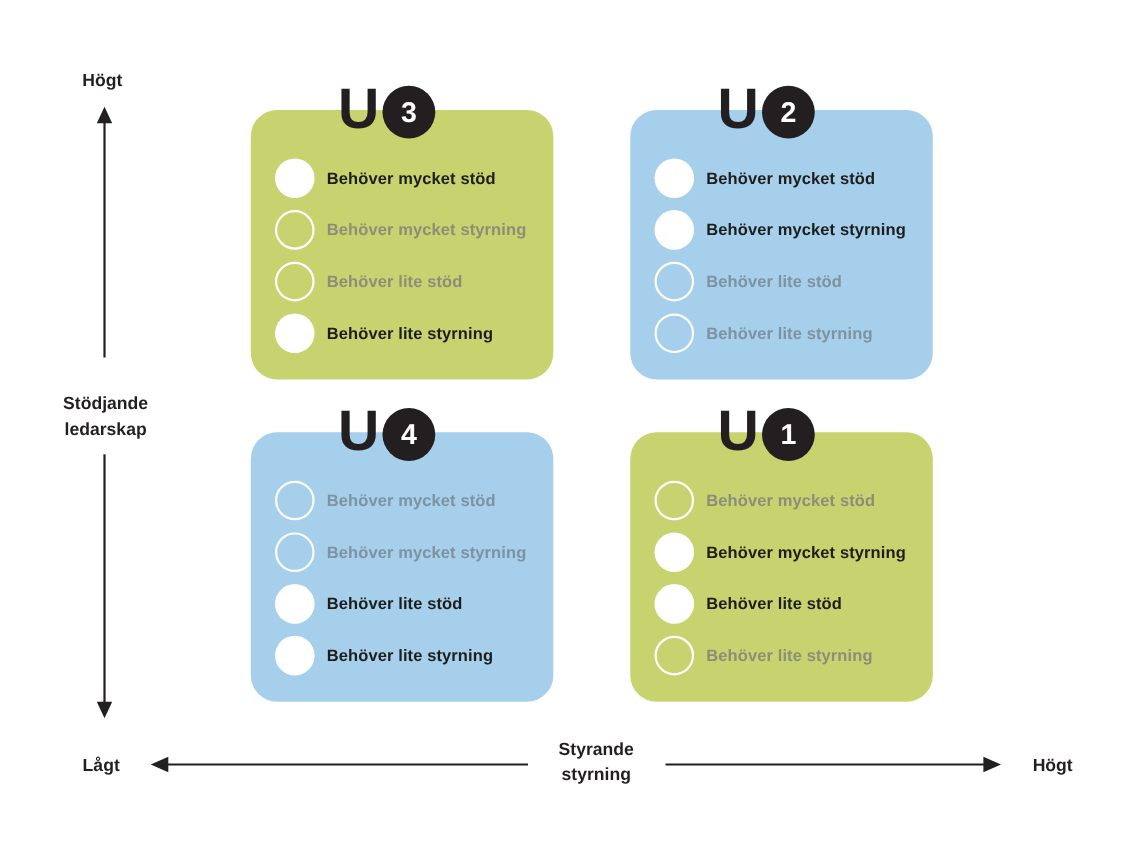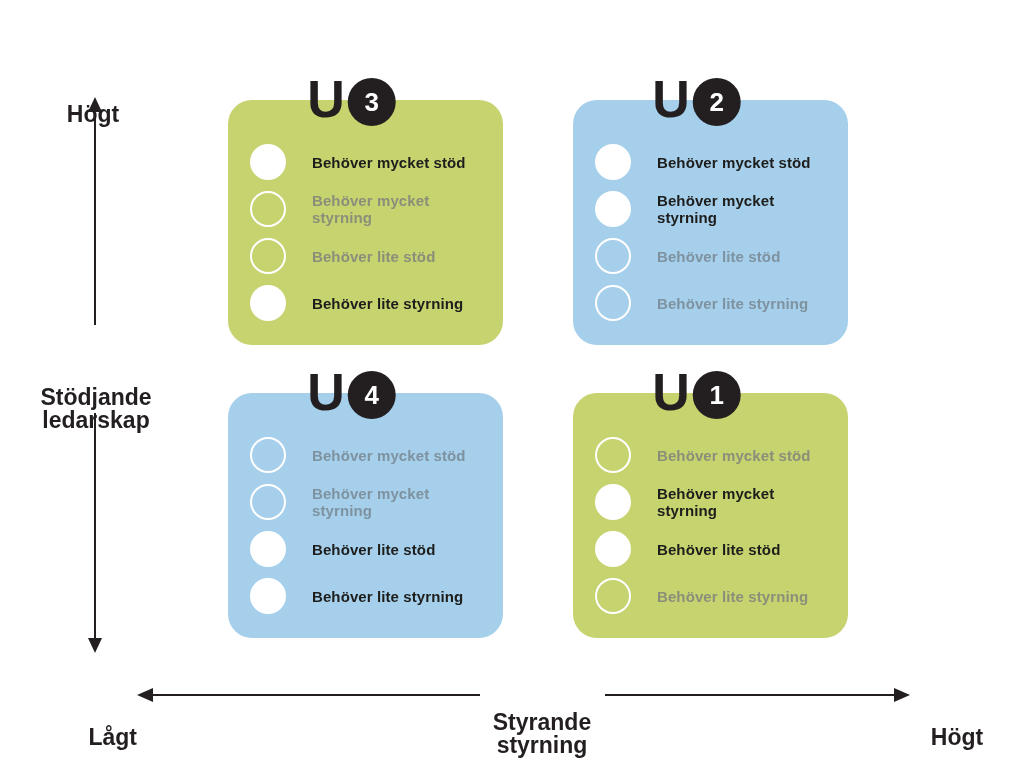--- a/index.html
+++ b/index.html
@@ -14,30 +14,29 @@
     overflow: hidden;
   }
 
   
   #axis-svg { position: absolute; inset: 0; width: 1025px; height: 768px; }
   #axis-svg line { stroke: var(--ink, #231f20); stroke-width: 2; }
   #axis-svg polygon { fill: var(--ink, #231f20); }
 
   .axis-label {
     position: absolute;
-    font-size: 23px;
+    font-size: 16px;
     line-height: 23px;
     text-align: center;
     color: var(--ink, #231f20);
     white-space: pre-line;
-    margin-top: 41px;
   }
   .axis-label.hogt-top    { left: 48px;  top: 62px;  width: 90px; }
-  .axis-label.stodjande   { left: 20px;  top: 345px; width: 152px; }
-  .axis-label.lagt        { left: 47px;  top: 685px; width: 90px; text-align: right; }
+  .axis-label.stodjande   { left: 20px;  top: 356px; width: 152px; }
+  .axis-label.lagt        { left: 47px;  top: 685px; width: 90px; }
   .axis-label.styrande    { left: 462px; top: 670px; width: 160px; }
   .axis-label.hogt-right  { left: 912px; top: 685px; width: 90px; }
 
   
   .card {
     position: absolute;
     width: 275px;
     height: 245px;
     border-radius: 24px;
   }
@@ -76,21 +75,21 @@
     justify-content: center;
     font-size: 26px;
   }
 
   .items {
     display: flex;
     flex-direction: column;
     gap: 11px;
     padding: 44px 14px 0 22px;
   }
-  .item { display: flex; align-items: center; gap: 26px; }
+  .item { display: flex; align-items: center; gap: 11px; }
   .dot {
     flex: 0 0 auto;
     width: 36px;
     height: 36px;
     border-radius: 50%;
     box-sizing: border-box;
   }
   .item.active .dot { background: var(--circle-fill, #fff); }
   .item.inactive .dot { background: transparent; border: 2px solid var(--circle-fill, #fff); }
   .item-label { font-size: 15px; letter-spacing: 0.1px; }

